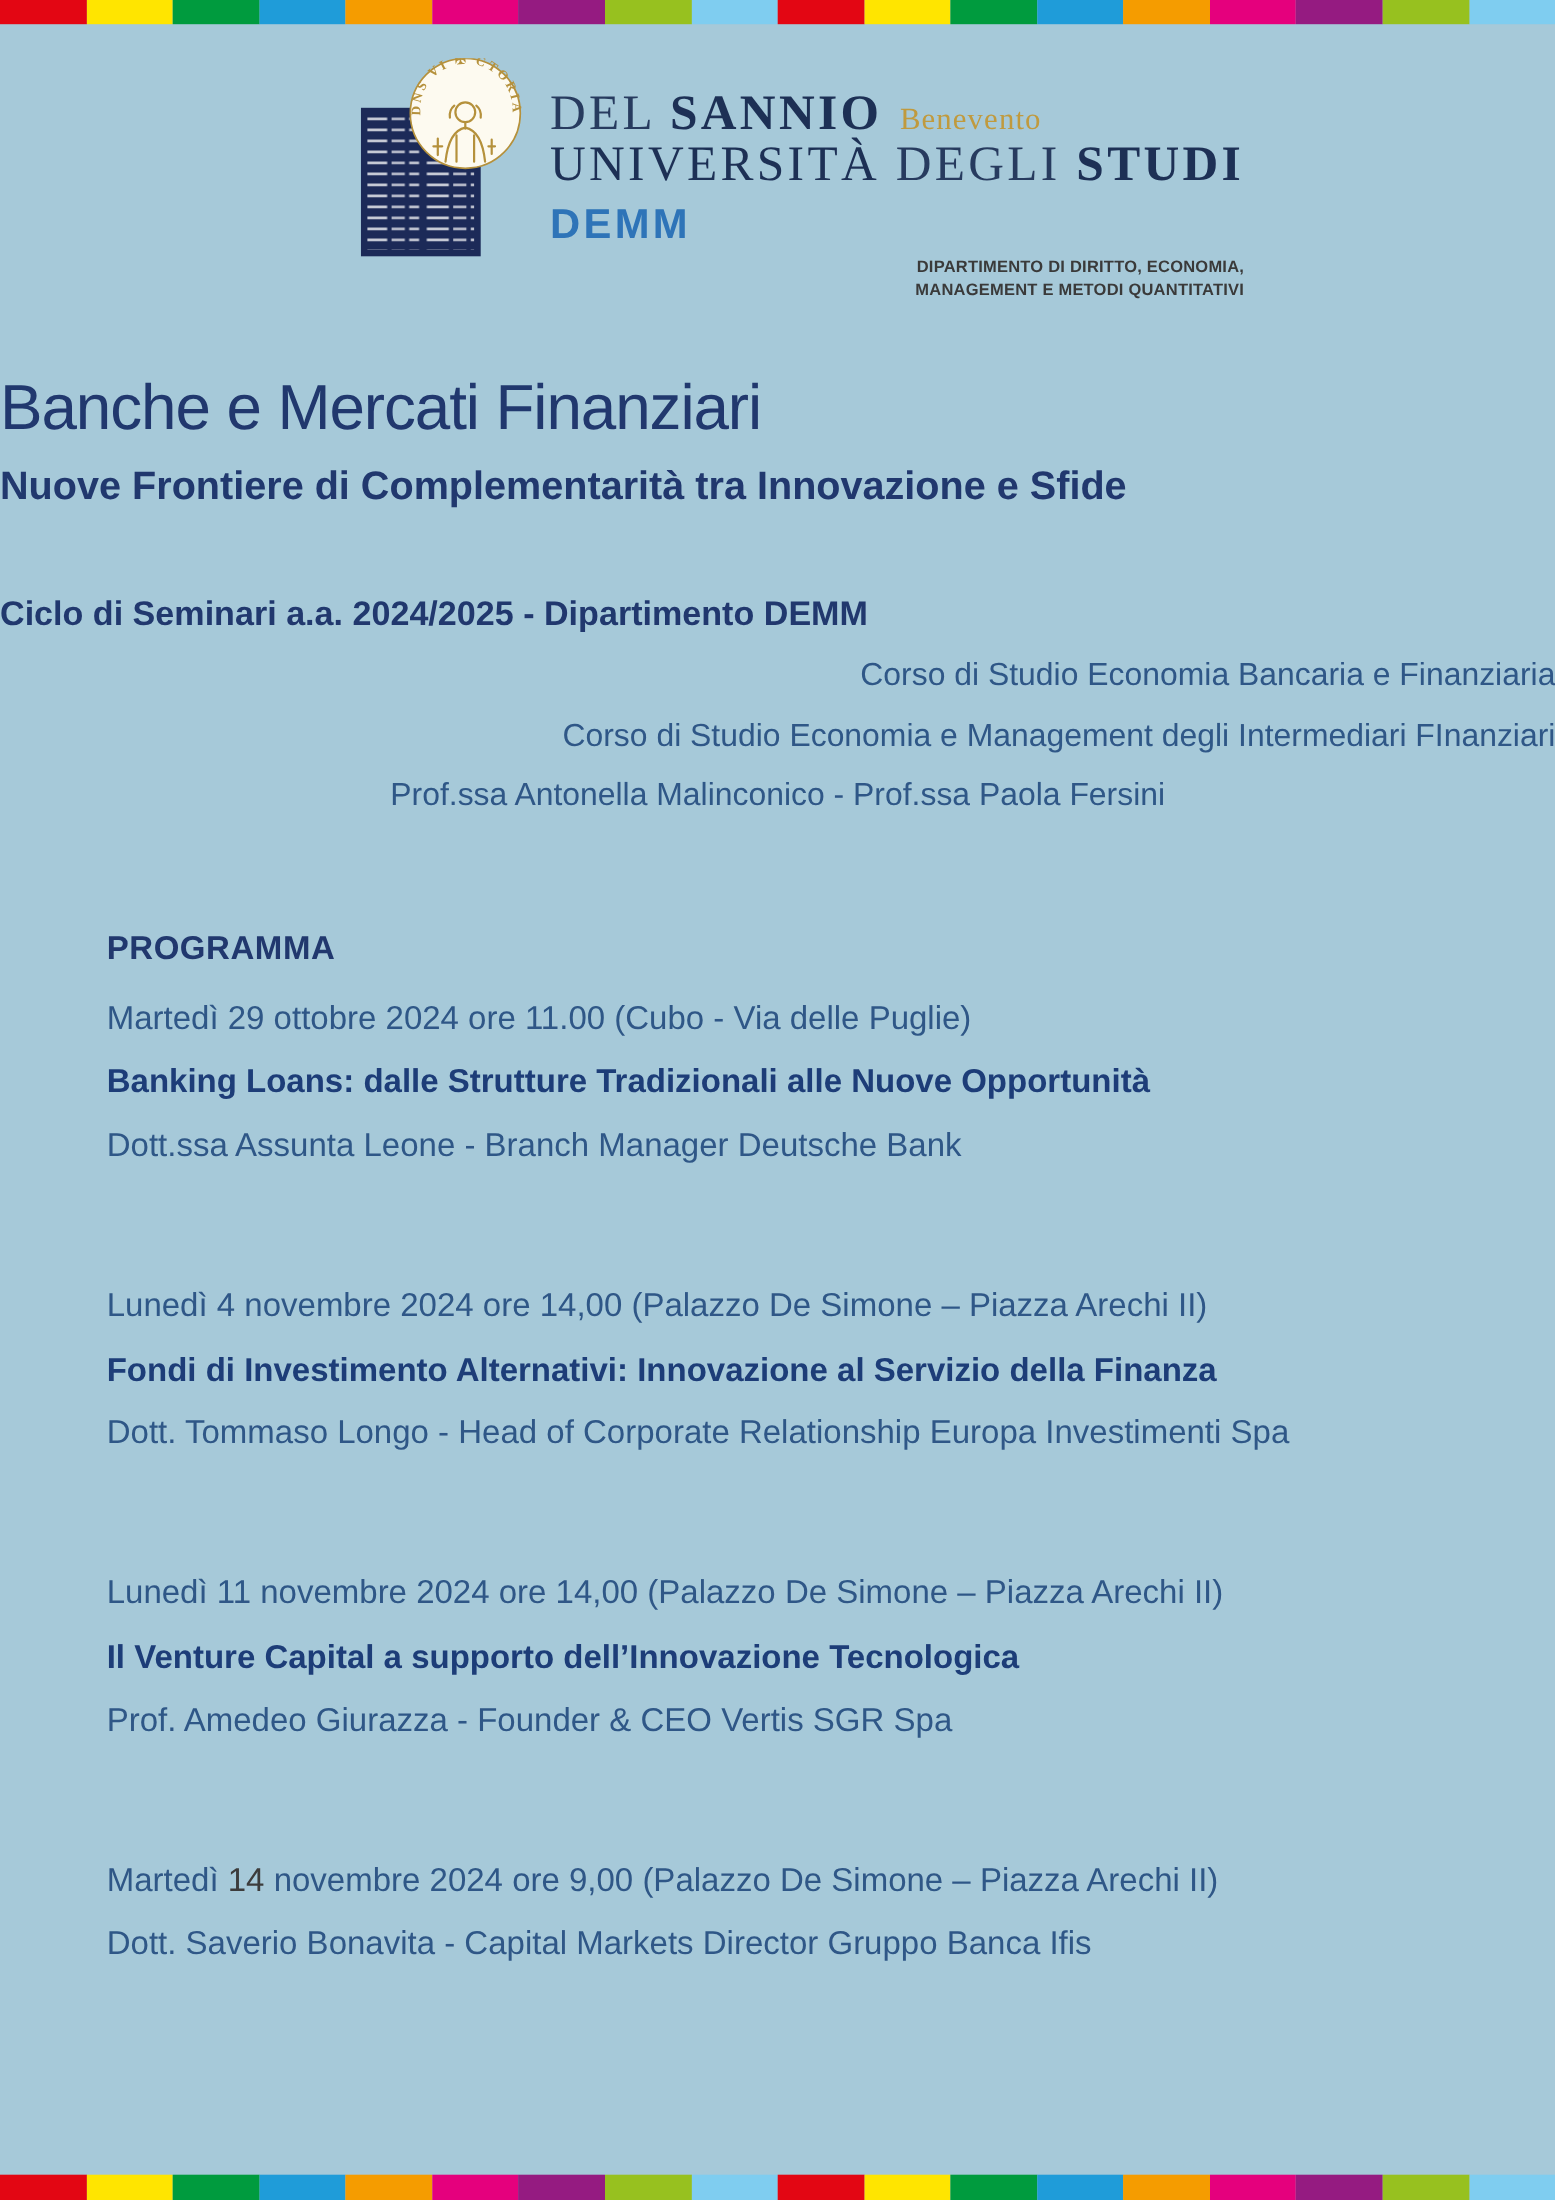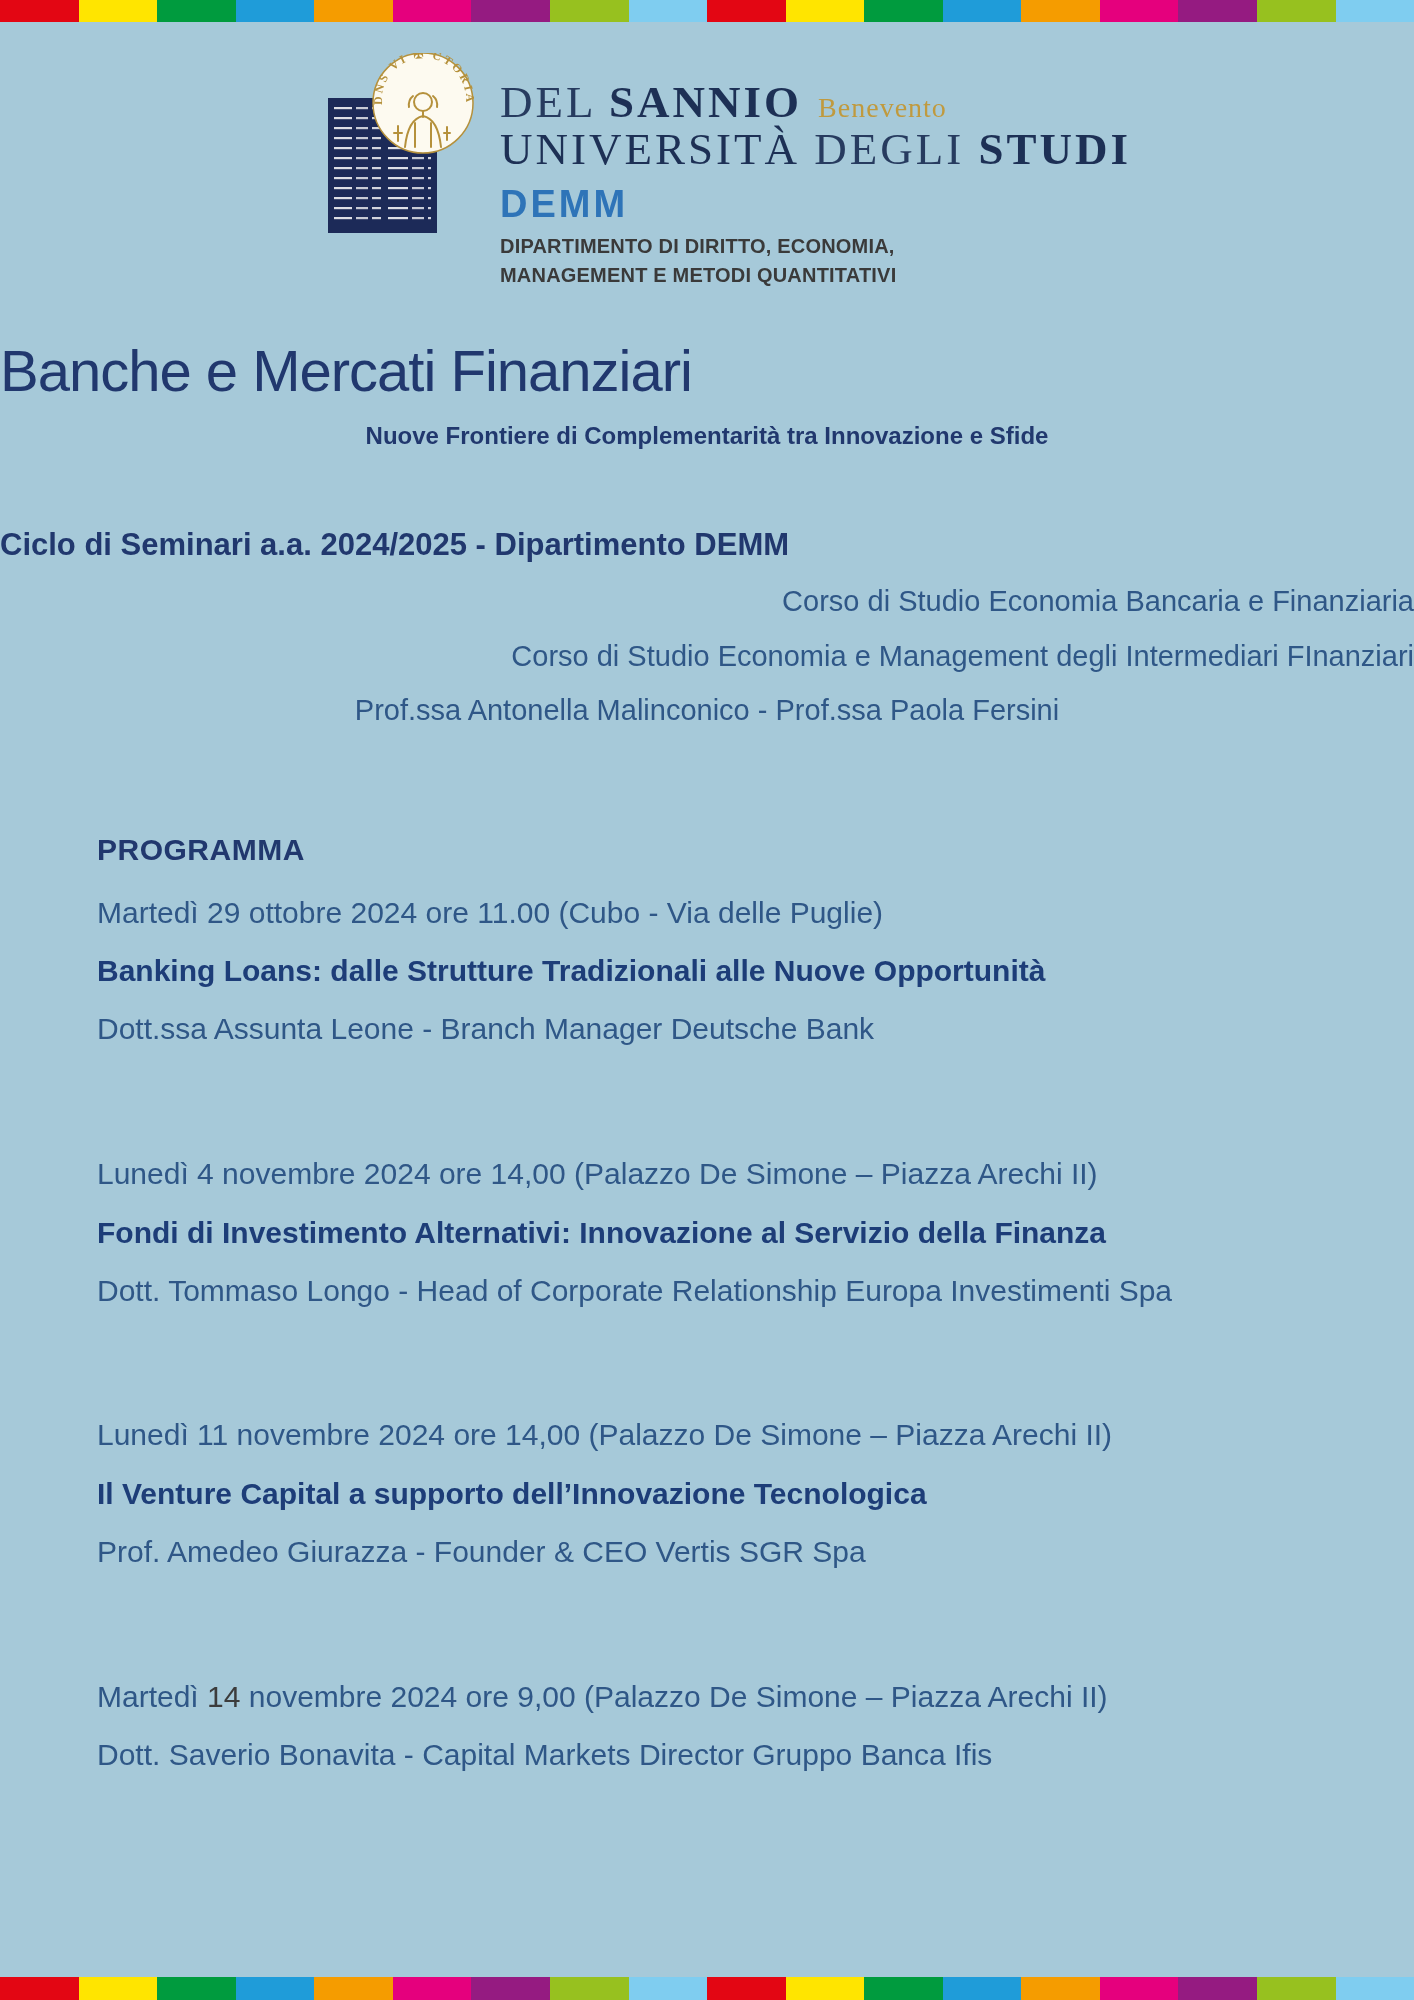--- a/index.html
+++ b/index.html
@@ -24,29 +24,29 @@
   .logo-text { margin-left:22px; padding-top:26px; }
   .uni-line { font-family:"Liberation Serif", serif; color:var(--uni-navy,#1d3055);
               font-size:45px; letter-spacing:3px; line-height:1.04; white-space:nowrap; }
   .w-light { font-weight:normal; opacity:.92; }
   .w-bold  { font-weight:bold; }
   .benevento { font-family:"Liberation Serif", serif; font-weight:normal;
                color:var(--benevento-gold,#c09a3e); font-size:28px; letter-spacing:1px;
                margin-left:16px; }
   .demm { color:var(--demm-blue,#2e74b8); font-weight:bold; font-size:38px;
           letter-spacing:3px; margin-top:10px; }
-  .dept { margin-top:6px; font-size:20px; font-weight:bold; letter-spacing:.2px;
-          color:var(--dept-gray,#3a3a3a); line-height:1.45; }
+  .dept { margin-top:6px; font-size:15px; font-weight:bold; letter-spacing:.2px;
+          color:var(--dept-gray,#3a3a3a); line-height:1.45;text-align:right; }
 
   
   .content { position:absolute; top:340px; left:0; width:100%; }
   .title { text-align:left; color:var(--title-navy,#21386e); font-weight:normal;
            font-size:58px; letter-spacing:-1px; line-height:1.08; }
-  .subtitle { text-align:center; color:var(--title-navy,#21386e); font-weight:bold;
-              font-size:24px; margin-top:20px; line-height:1.08; }
+  .subtitle { text-align:left; color:var(--title-navy,#21386e); font-weight:bold;
+              font-size:36px; margin-top:20px; line-height:1.08; }
   .ciclo { text-align:left; color:var(--title-navy,#21386e); font-weight:bold;
            font-size:31px; margin-top:78px; }
   .course { text-align:right; color:var(--text-blue,#2f5787); font-size:29px; margin-top:22px; }
   .profs  { text-align:center; color:var(--text-blue,#2f5787); font-size:29px; margin-top:21px; }
 
   .program { margin-top:106px; padding-left:97px; padding-right:68px; }
   .program-heading { color:var(--title-navy,#21386e); font-weight:bold; font-size:30px;
                      letter-spacing:.5px; }
   .event { margin-top:30px; }
   .event + .event { margin-top:113px; }

